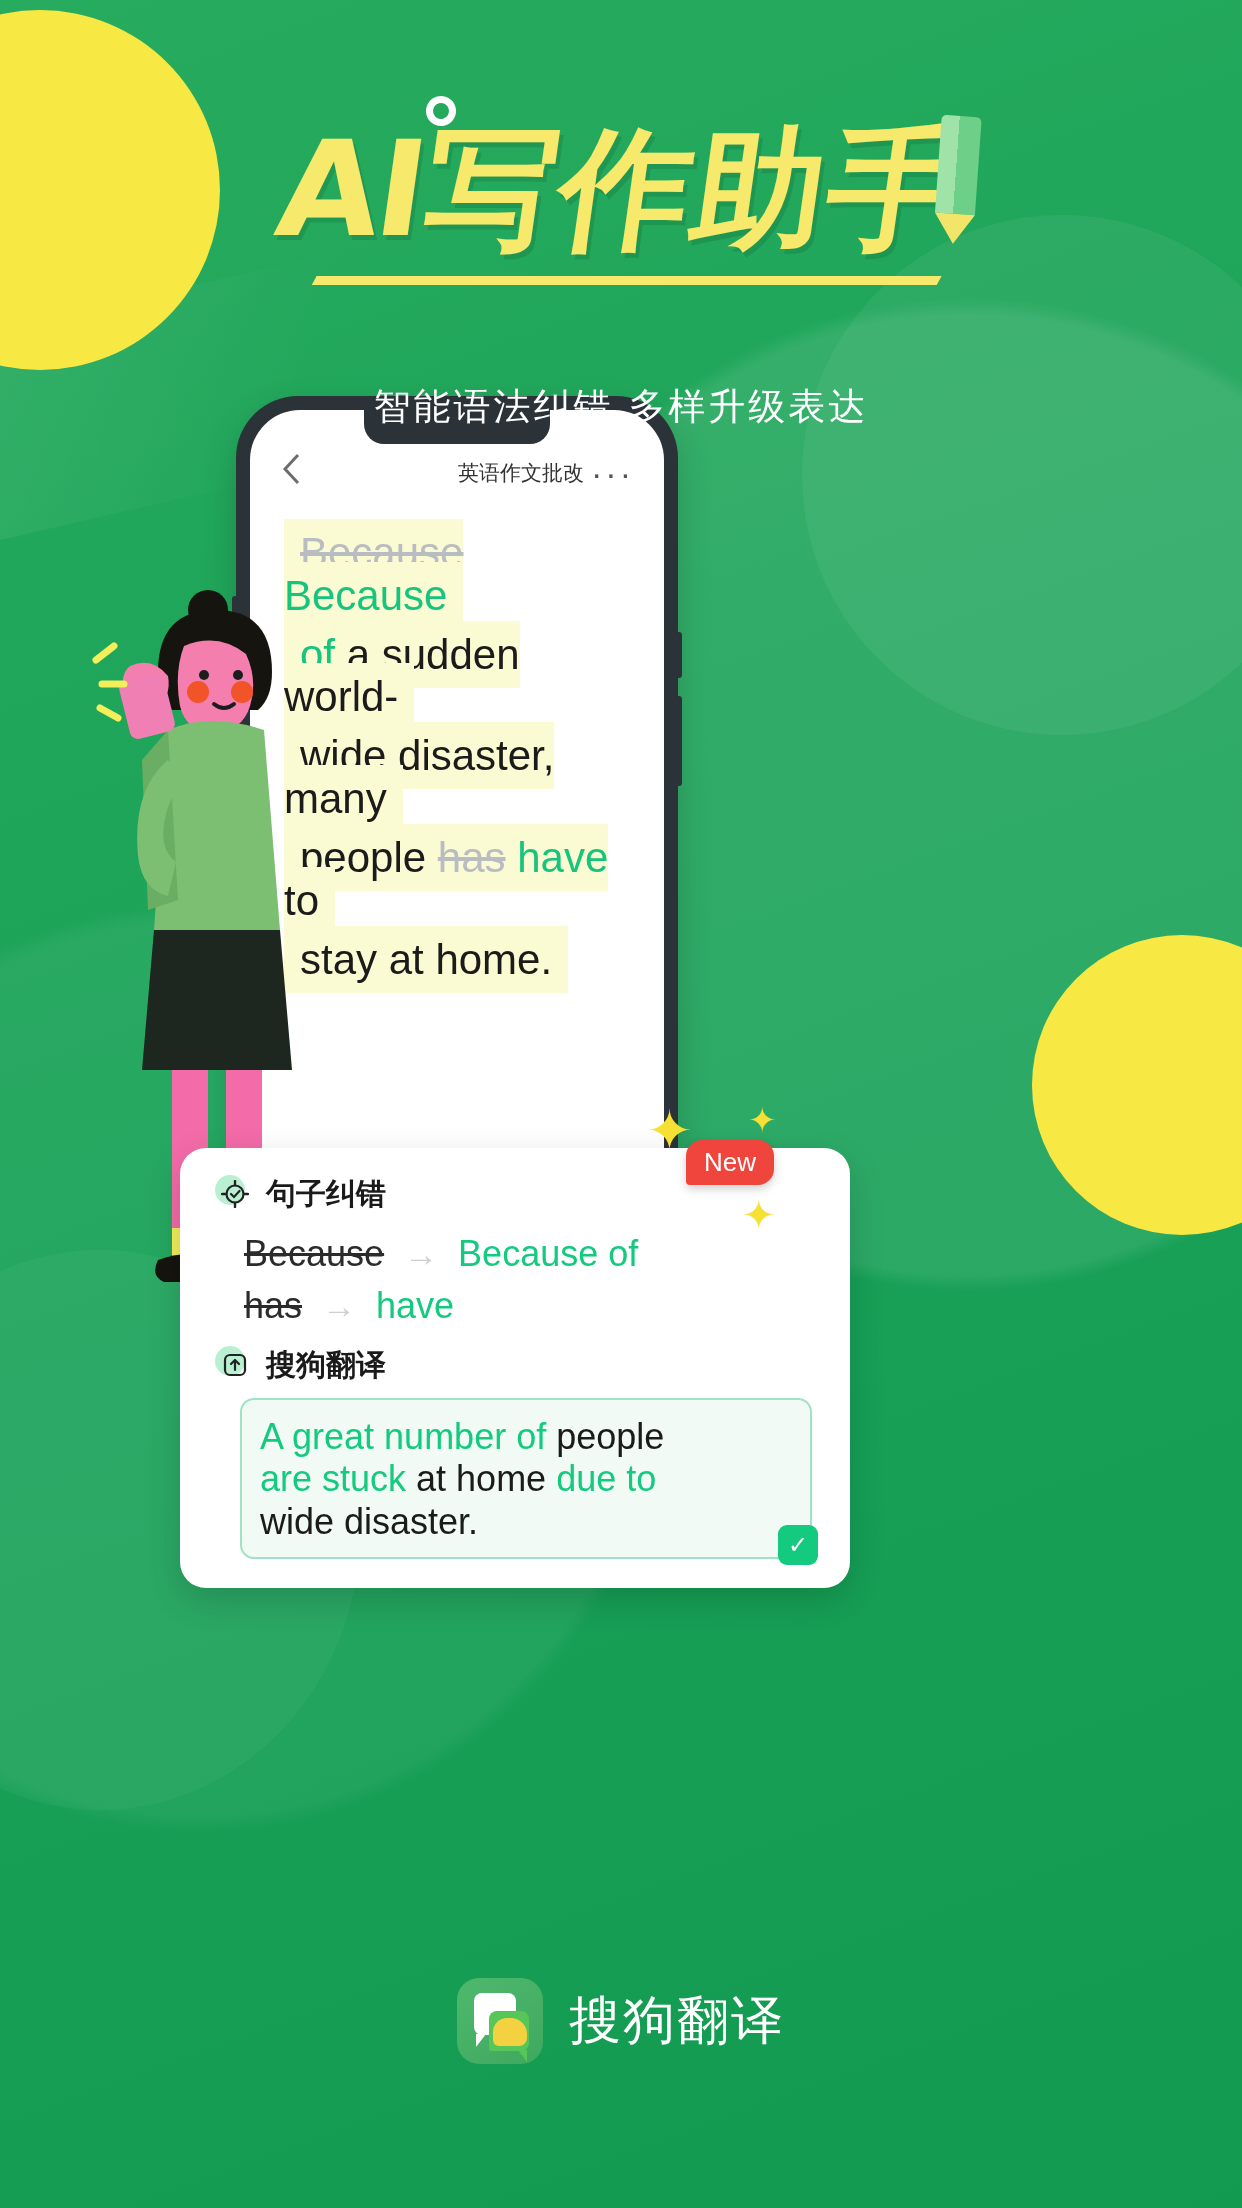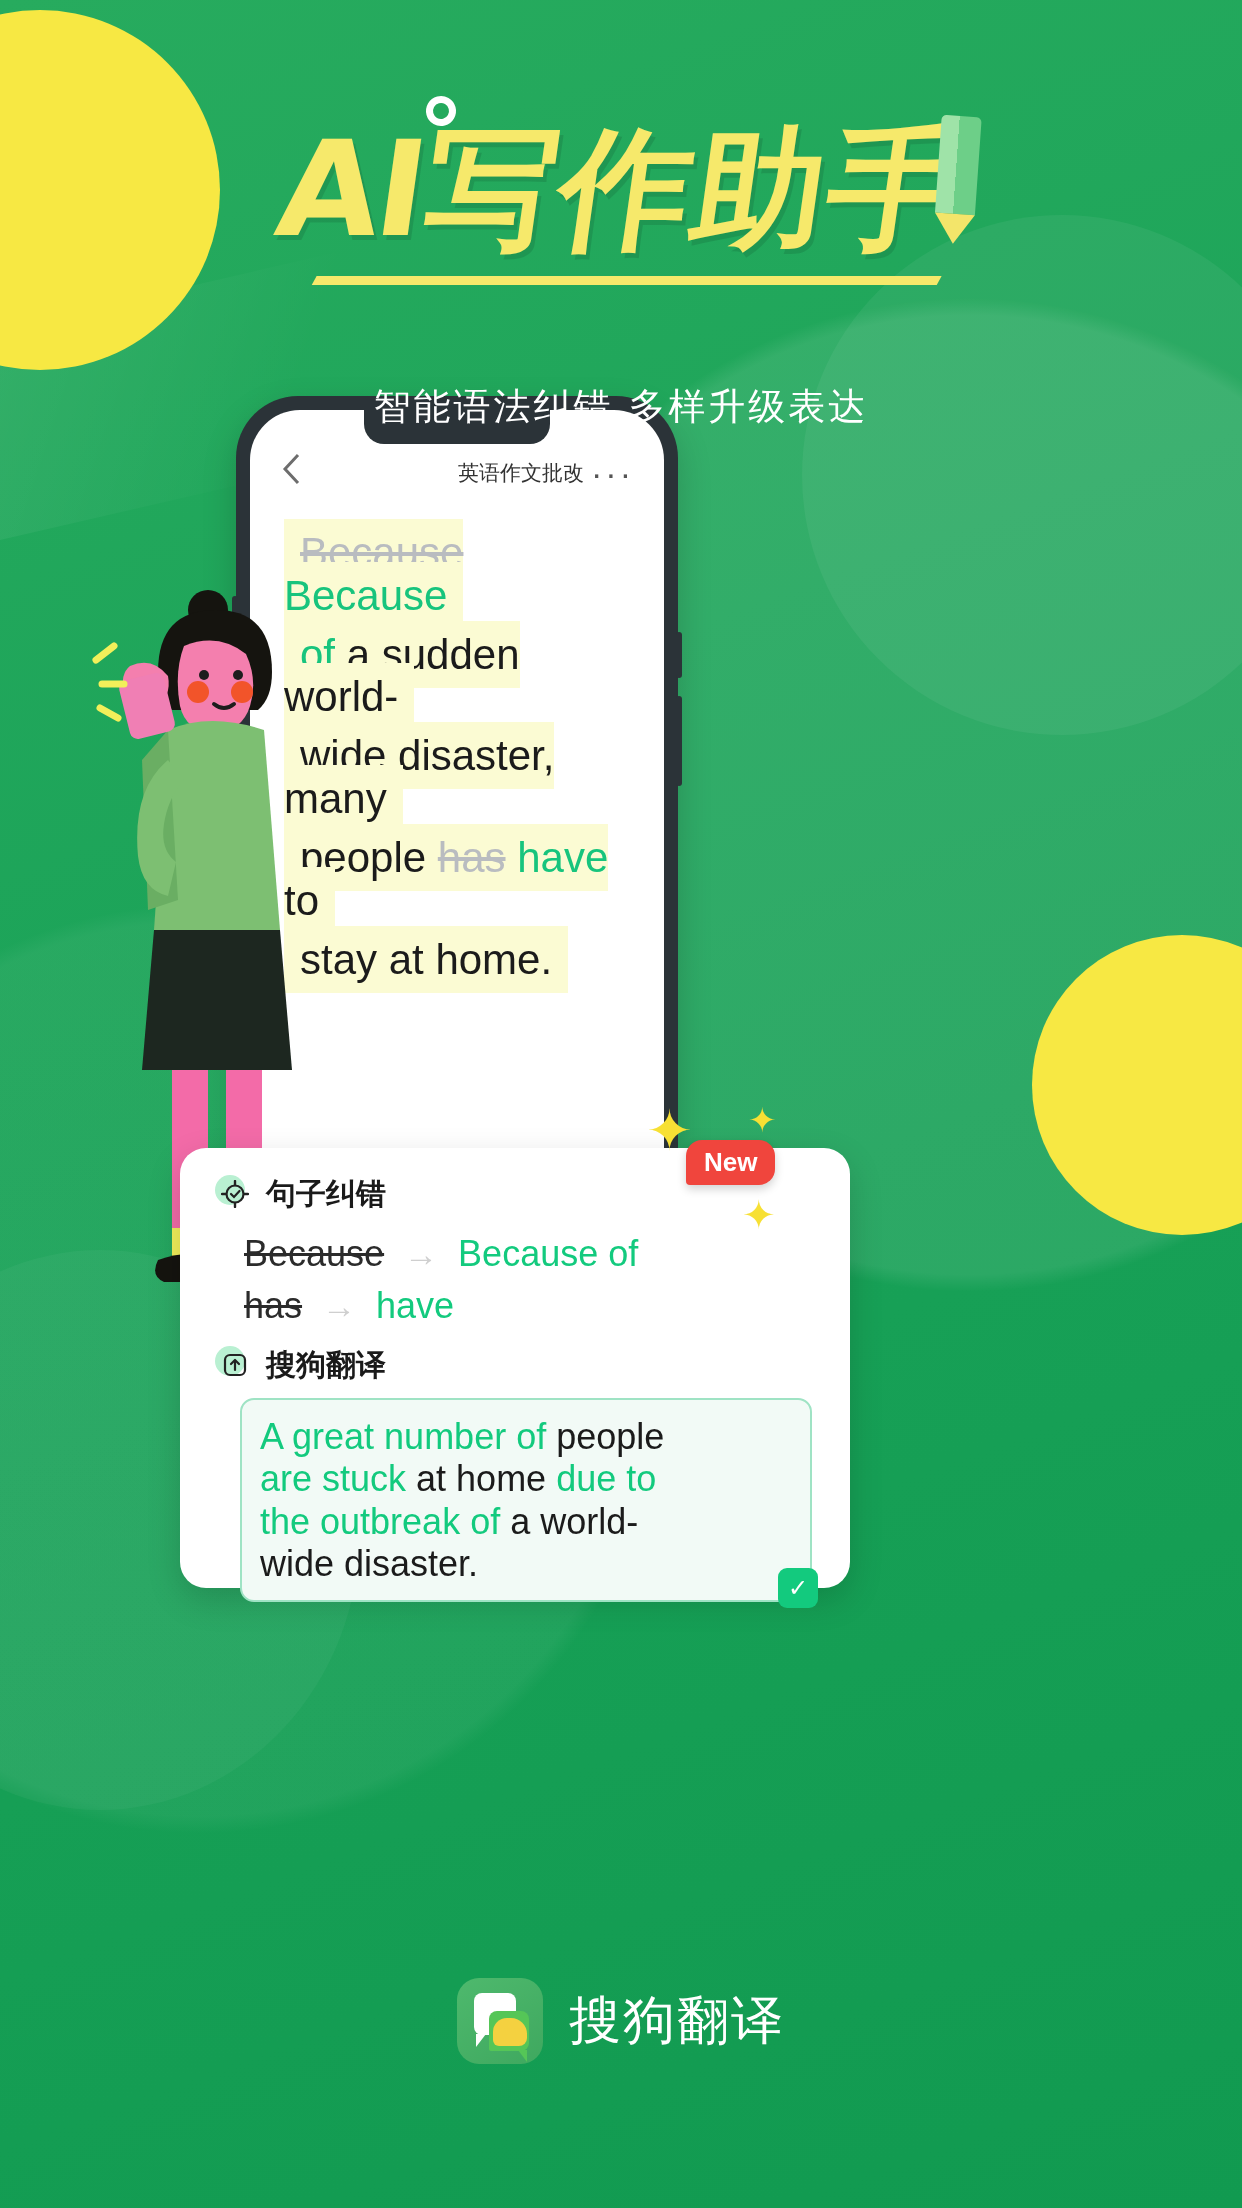--- a/index.html
+++ b/index.html
@@ -163,21 +163,21 @@
   .upgrade-box .g{ color:#13ca7e; }
   .check-btn{
     position:absolute; right:-8px; bottom:-8px; width:40px; height:40px;
     background:#13ca7e; border-radius:9px; color:#fff;
     display:flex; align-items:center; justify-content:center; font-size:24px;
   }
 
   
   .new-badge{
     position:absolute; left:686px; top:1140px; z-index:11;
-    background:#f0453d; color:#ffffff; font-size:26px; font-weight:bold;
+    background:#f0453d; color:#ffffff; font-size:26px; font-weight:normal;
     padding:7px 18px; border-radius:16px 16px 16px 4px;
     box-shadow:0 4px 10px rgba(0,0,0,0.18);
   }
   .sparkle{ position:absolute; z-index:10; color:#f7e034; }
   .sp1{ left:646px; top:1098px; font-size:56px; }
   .sp2{ left:748px; top:1100px; font-size:34px; }
   .sp3{ left:742px; top:1192px; font-size:40px; }
 
   
   .footer{
@@ -357,21 +357,20 @@
         <line x1="14" y1="19" x2="14" y2="9.5" stroke="#222" stroke-width="2.2" stroke-linecap="round"></line>
         <polyline points="10,13 14,9 18,13" fill="none" stroke="#222" stroke-width="2.2" stroke-linecap="round" stroke-linejoin="round"></polyline>
       </svg>
     </span>
     <span class="sec-title">搜狗翻译</span>
   </div>
 
   <div class="upgrade-box">
     <span class="ub-line"><span class="g">A great number of </span><span class="d">people</span></span>
     <span class="ub-line"><span class="g">are stuck </span><span class="d">at home </span><span class="g">due to</span></span>
-    <span class="ub-line"><span class="g">the outbreak of </span><span class="d">a world-</span></span>
     <span class="ub-line"><span class="d">wide disaster.</span></span>
     <span class="check-btn">✓</span>
   </div>
 </div>
 
 <div class="footer">
   <div class="logo">
     <span class="wbub"></span>
     <span class="gbub"></span>
     <span class="ybird"></span>

